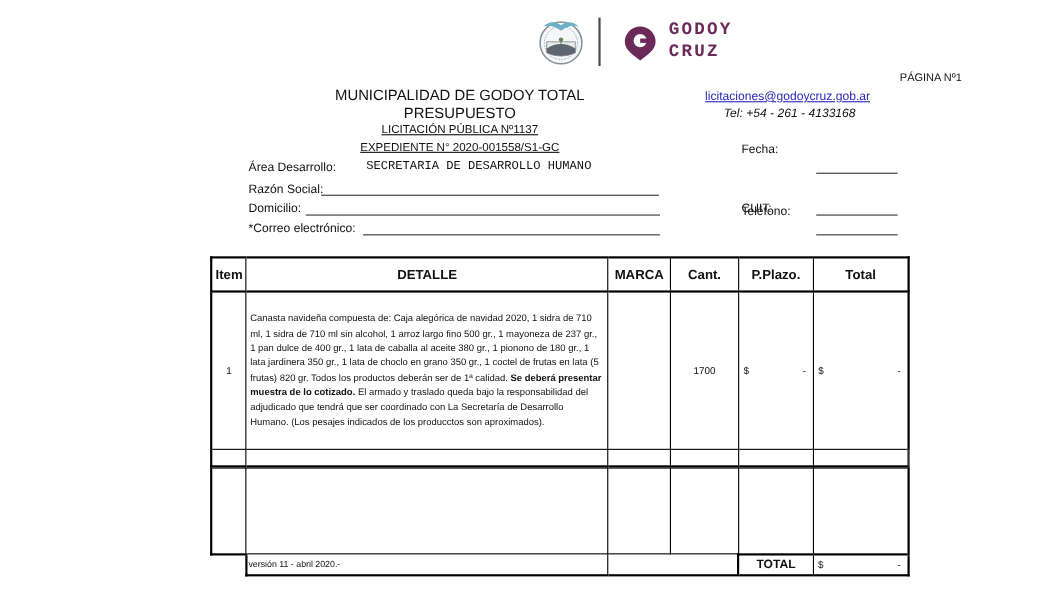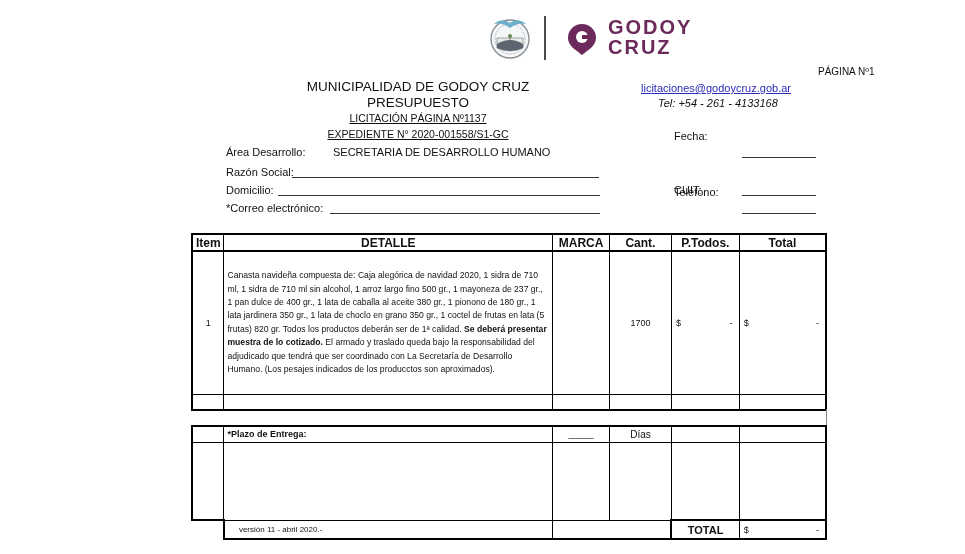--- a/index.html
+++ b/index.html
@@ -4,40 +4,40 @@
 <style>
   * { box-sizing: border-box; margin: 0; padding: 0; }
   html, body { width: 965px; height: 554px; background: #ffffff; overflow: hidden; }
   body { position: relative; font-family: "Liberation Sans", sans-serif; color: #111; }
   .abs { position: absolute; }
 
   
   .emblem { left: 488px; top: 14px; width: 44px; height: 46px; }
   .logo-divider { left: 544px; top: 16px; width: 2px; height: 44px; background: #4a4a4a; }
   .gc-pin { left: 566px; top: 22px; width: 32px; height: 34px; }
-  .gc-text { left: 608px; top: 17px; font-family: Liberation Sans, sans-serif; font-weight: bold; font-size: 20px; line-height: 20px; color: #6b2a5a; letter-spacing: 2px; }
+  .gc-text { left: 608px; top: 17px; font-family: Liberation Mono, monospace; font-weight: bold; font-size: 16px; line-height: 20px; color: #6b2a5a; letter-spacing: 2px; }
 
   .page-num { left: 818px; top: 66px; font-size: 10px; color: #111; }
 
   .title-block { left: 290px; width: 256px; text-align: center; }
   .t1 { top: 79px; font-size: 13.5px; }
   .t2 { top: 95px; font-size: 13.5px; }
   .t3 { top: 112px; font-size: 10.5px; text-decoration: underline; }
   .t4 { top: 128px; font-size: 10.5px; text-decoration: underline; }
 
   .contact-email { left: 641px; top: 82px; font-size: 11px; color: #2a2ab8; text-decoration: underline; }
   .contact-tel { left: 658px; top: 97px; font-size: 11px; font-style: italic; }
 
   .lbl { font-size: 11px; color: #111; }
   .uline { border-bottom: 1px solid #333; height: 12px; }
 
   
   .tbl { position: absolute; border-collapse: collapse; font-size: 9px; }
   .tbl td, .tbl th { border: 1px solid #000; vertical-align: middle; }
-  .hdr th { font-weight: bold; font-size: 12px; text-align: center; height: 17px; border-top: 2px solid #000; border-bottom: 2px solid #000; }
+  .hdr th { font-weight: bold; font-size: 12px; text-align: center; height: 31px; border-top: 2px solid #000; border-bottom: 2px solid #000; }
   .b-left { border-left: 2px solid #000 !important; }
   .b-right { border-right: 2px solid #000 !important; }
   .detail { font-size: 8.6px; line-height: 13.4px; padding: 3px 3px 3px 3px; vertical-align: middle; margin-left: 16px; }
   .money { display: flex; justify-content: space-between; padding: 0 6px 0 4px; font-size: 9px; }
   .c { text-align: center; }
 </style>
 </head>
 <body>
 
 <svg class="abs emblem" viewBox="0 0 44 46">
@@ -55,30 +55,30 @@
   <circle cx="16" cy="15" r="6" fill="#fff"></circle>
   <rect x="16" y="13" width="8" height="4" fill="#6b2a5a"></rect>
 </svg>
 <div class="abs gc-text">
   <div>GODOY</div>
   <div>CRUZ</div>
 </div>
 
 <div class="abs page-num">PÁGINA Nº1</div>
 
-<div class="abs title-block t1">MUNICIPALIDAD DE GODOY CRUZ</div>
+<div class="abs title-block t1">MUNICIPALIDAD DE GODOY TOTAL</div>
 <div class="abs title-block t2">PRESUPUESTO</div>
-<div class="abs title-block t3">LICITACIÓN PÁGINA Nº1137</div>
+<div class="abs title-block t3">LICITACIÓN PÚBLICA Nº1137</div>
 <div class="abs title-block t4">EXPEDIENTE N° 2020-001558/S1-GC</div>
 
 <a class="abs contact-email">licitaciones@godoycruz.gob.ar</a>
 <div class="abs contact-tel">Tel: +54 - 261 - 4133168</div>
 
 <div class="abs lbl" style="left:226px; top:146px;">Área Desarrollo:</div>
-<div class="abs lbl" style="left:333px; top:146px;">SECRETARIA DE DESARROLLO HUMANO</div>
+<div class="abs lbl" style="left:333px; top:146px;font-family:Liberation Mono, monospace;">SECRETARIA DE DESARROLLO HUMANO</div>
 
 <div class="abs lbl" style="left:226px; top:166px;">Razón Social:</div>
 <div class="abs uline" style="left:292px; top:166px; width:307px;"></div>
 
 <div class="abs lbl" style="left:226px; top:184px;">Domicilio:</div>
 <div class="abs uline" style="left:278px; top:184px; width:322px;"></div>
 
 <div class="abs lbl" style="left:226px; top:202px;">*Correo electrónico:</div>
 <div class="abs uline" style="left:330px; top:202px; width:270px;"></div>
 
@@ -99,21 +99,21 @@
       <col style="width:62px">
       <col style="width:68px">
       <col style="width:87px">
   </colgroup>
   <tbody>
       <tr class="hdr">
     <th class="b-left">Item</th>
     <th>DETALLE</th>
     <th>MARCA</th>
     <th>Cant.</th>
-    <th>P.Todos.</th>
+    <th>P.Plazo.</th>
     <th class="b-right">Total</th>
   </tr>
   <tr style="height:143px;">
     <td class="b-left c">1</td>
     <td class="detail">
       <span>Canasta navideña compuesta de: Caja alegórica de navidad 2020, 1 sidra de 710 ml, 1 sidra de 710 ml sin alcohol, 1 arroz largo fino 500 gr., 1 mayoneza de 237 gr., 1 pan dulce de 400 gr., 1 lata de caballa al aceite 380 gr., 1 piononо de 180 gr., 1 lata jardinera 350 gr., 1 lata de choclo en grano 350 gr., 1 coctel de frutas en lata (5 frutas) 820 gr. Todos los productos deberán ser de 1ª calidad. </span><b>Se deberá presentar muestra de lo cotizado.</b><span> El armado y traslado queda bajo la responsabilidad del adjudicado que tendrá que ser coordinado con La Secretaría de Desarrollo Humano. (Los pesajes indicados de los producctos son aproximados).</span>
     </td>
     <td></td>
     <td class="c">1700</td>
     <td>
@@ -145,39 +145,31 @@
 <table class="tbl" style="left:191px; top:425px; width:636px;">
   <colgroup>
     <col style="width:32px">
       <col style="width:330px">
       <col style="width:57px">
       <col style="width:62px">
       <col style="width:68px">
       <col style="width:87px">
   </colgroup>
   <tbody>
-      <tr style="height:16px;">
-    <td class="b-left" style="border-top:2px solid #000;"></td>
-    <td style="border-top:2px solid #000; padding-left:3px; font-weight:bold; font-size:9px;">*Plazo de Entrega:</td>
-    <td class="c" style="border-top:2px solid #000;">_____</td>
-    <td class="c" style="border-top:2px solid #000; font-size:10px;">Días</td>
-    <td style="border-top:2px solid #000;"></td>
-    <td class="b-right" style="border-top:2px solid #000;"></td>
-  </tr>
   <tr style="height:78px;">
     <td class="b-left" style="border-bottom:2px solid #000;"></td>
     <td></td>
     <td></td>
     <td></td>
     <td></td>
     <td class="b-right"></td>
   </tr>
   <tr style="height:19px;">
     <td style="border:none;"></td>
-    <td style="border-left:2px solid #000; border-bottom:2px solid #000; padding-left:14px; font-size:8px;">versión 11 - abril 2020.-</td>
+    <td style="border-left:2px solid #000; border-bottom:2px solid #000; padding-left:1px; font-size:8px;">versión 11 - abril 2020.-</td>
     <td colspan="2" style="border-bottom:2px solid #000;"></td>
     <td class="c" style="border-left:2px solid #000; border-bottom:2px solid #000; border-top:2px solid #000; font-weight:bold; font-size:11px;">TOTAL</td>
     <td class="b-right" style="border-bottom:2px solid #000; border-top:2px solid #000;">
       <div class="money">
             <span>$</span>
             <span>-</span>
           </div>
     </td>
   </tr>
 </tbody>

